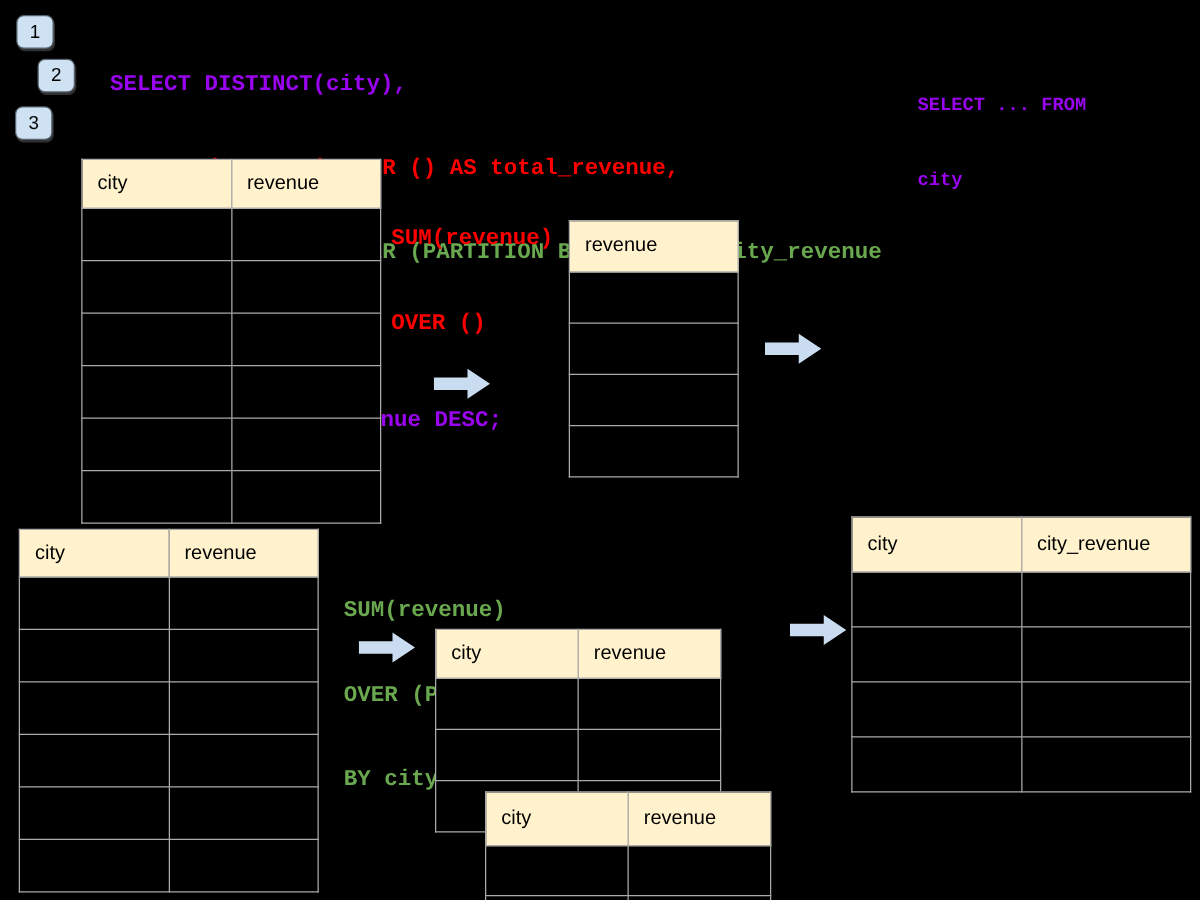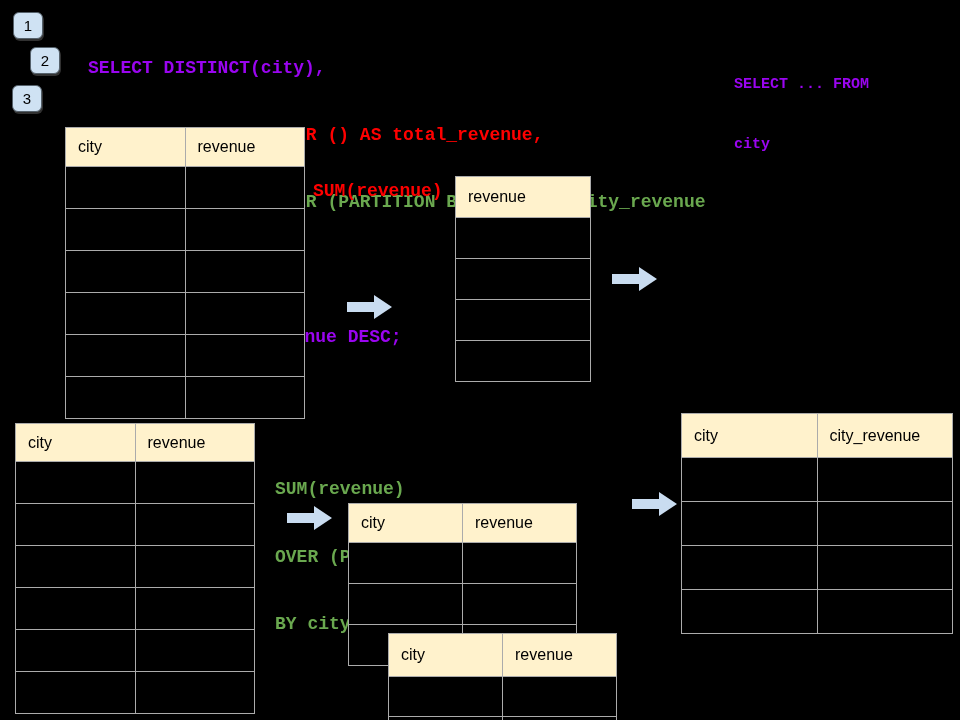--- a/index.html
+++ b/index.html
@@ -113,20 +113,21 @@
     <div class="purple indent-2">ORDER by city_revenue DESC;</div>
   </div>
 
   <div class="code purple" id="side-note">
     <div>SELECT ... FROM</div>
     <div>city</div>
   </div>
 
   <div class="code red" id="total-label">
     <div>SUM(revenue)</div>
+    <div>OVER ()</div>
   </div>
 
   <div class="code green" id="partition-label">
     <div>SUM(revenue)</div>
     <div>OVER (PARTITION</div>
     <div>BY city)</div>
   </div>
 
   <div class="tbl" id="tbl-source-top">
       <table>

